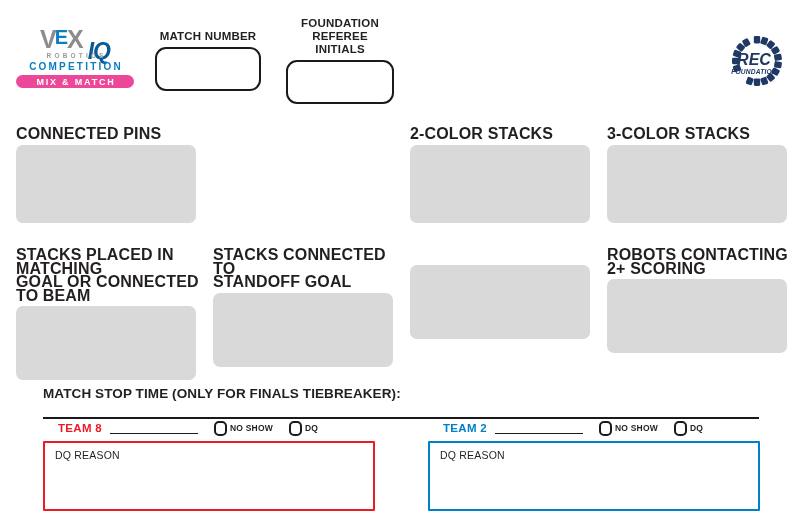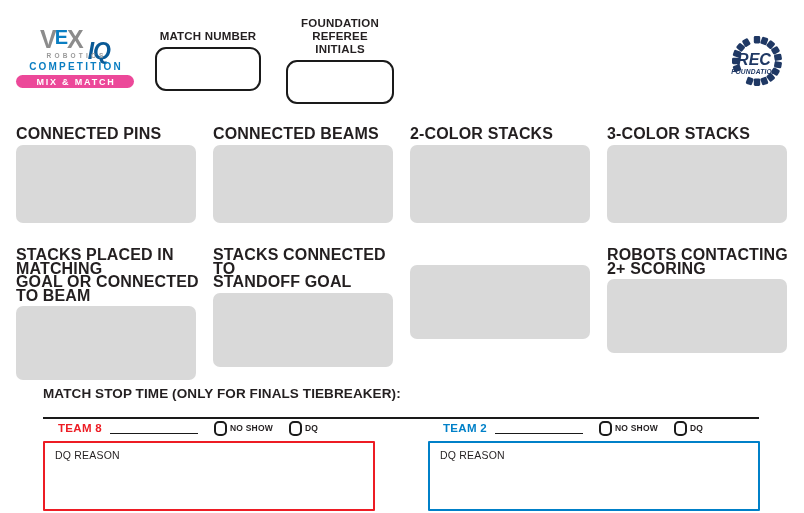--- a/index.html
+++ b/index.html
@@ -310,24 +310,20 @@
         <text x="28" y="40" font-family="Liberation Sans, sans-serif" font-size="6.6" font-weight="bold" font-style="italic" fill="#1f3864" text-anchor="middle" letter-spacing="0.2">FOUNDATION</text>
       </svg>
     </div>
   </div>
 
   <div class="score-cell" style="left:16px; top:127px; width:180px;">
     <div class="score-label">CONNECTED PINS</div>
     <div class="score-box" style="width:180px; height:78px; margin-top:4px;"></div>
   </div>
 
-  <div class="score-cell" style="left:213px; top:127px; width:180px;">
-    <div class="score-label">CONNECTED BEAMS</div>
-    <div class="score-box" style="width:180px; height:78px; margin-top:4px;"></div>
-  </div>
 
   <div class="score-cell" style="left:410px; top:127px; width:180px;">
     <div class="score-label">2-COLOR STACKS</div>
     <div class="score-box" style="width:180px; height:78px; margin-top:4px;"></div>
   </div>
 
   <div class="score-cell" style="left:607px; top:127px; width:180px;">
     <div class="score-label">3-COLOR STACKS</div>
     <div class="score-box" style="width:180px; height:78px; margin-top:4px;"></div>
   </div>

